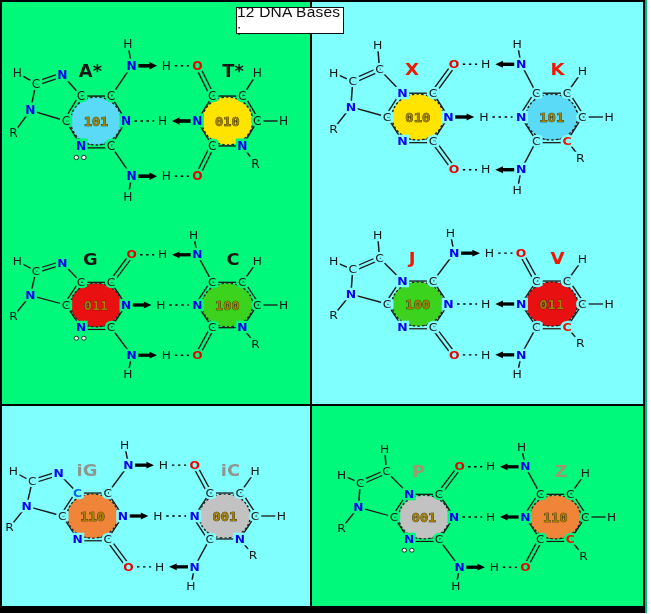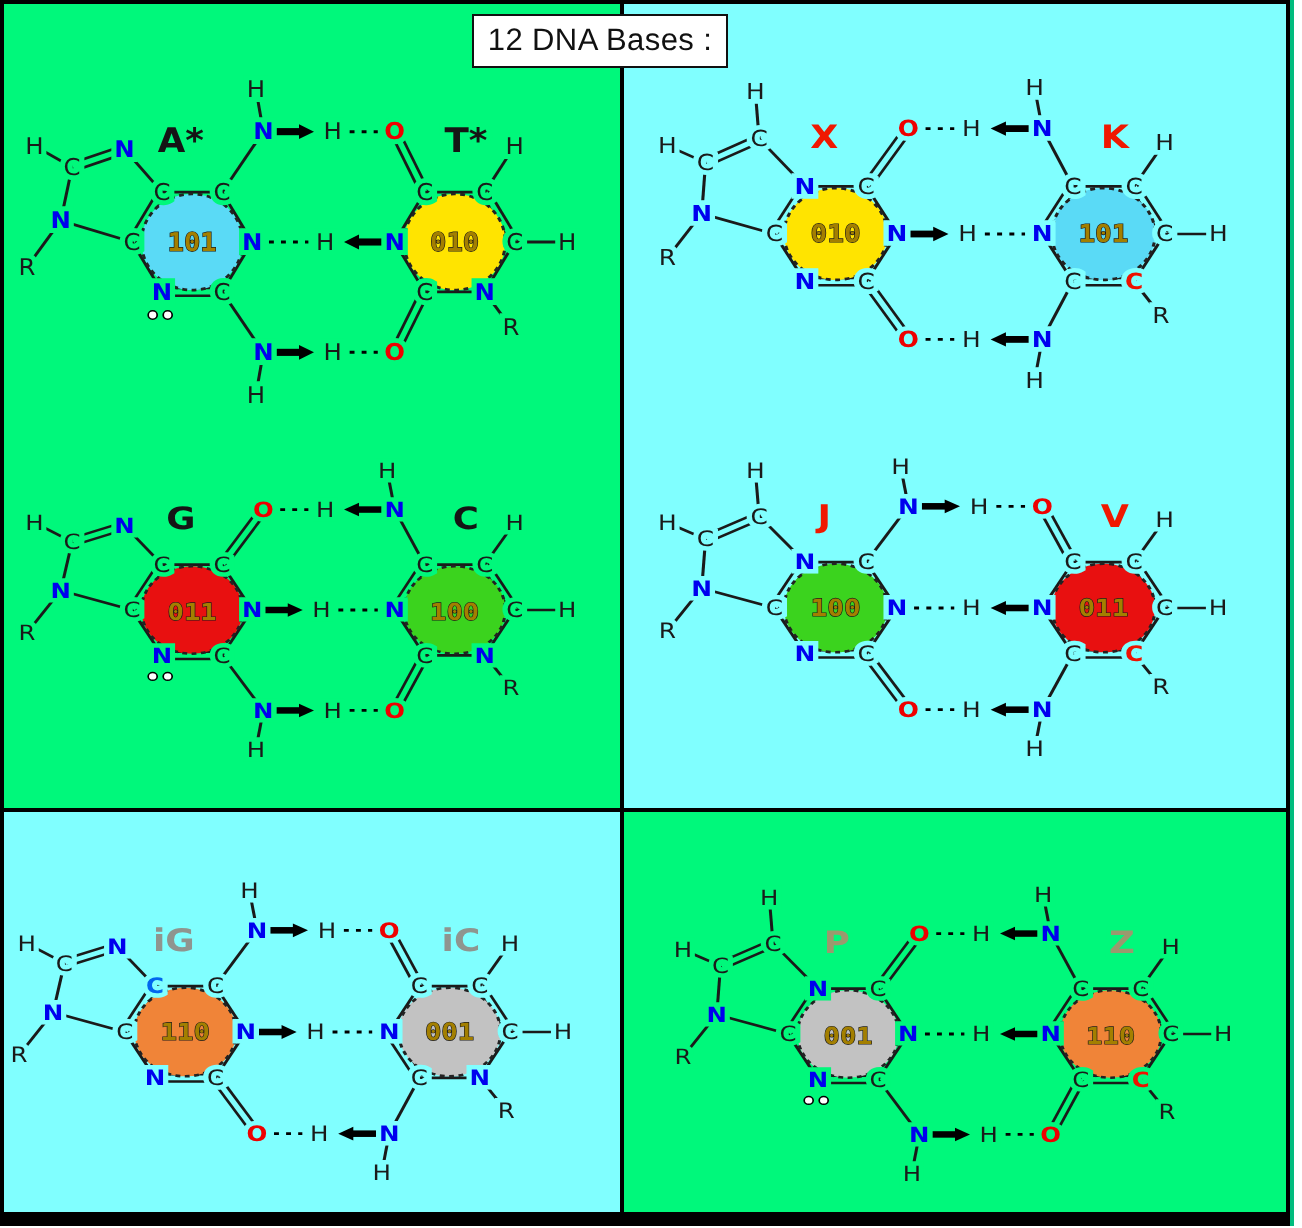--- a/index.html
+++ b/index.html
@@ -1,21 +1,21 @@
 <!DOCTYPE html>
 <html><head>
 <meta charset="utf-8">
 <style>
   html,body{margin:0;padding:0;background:#e8e8e8;}
   #stage{position:relative;width:651px;height:614px;background:#ffffff;overflow:hidden;
          font-family:"DejaVu Sans",sans-serif;}
   #main{position:absolute;left:0;top:0;width:645px;height:613px;background:#000;}
   .quad{position:absolute;}
   .pair-svg{position:absolute;}
-  #title-box{position:absolute;left:236px;top:7px;width:128px;height:27px;background:#ffffff;
+  #title-box{position:absolute;left:236px;top:7px;width:108px;height:27px;background:#ffffff;
              border:1.6px solid #111;box-sizing:border-box;display:flex;align-items:center;justify-content:center;}
   #title-box span{font-family:"Liberation Sans","DejaVu Sans",sans-serif;font-size:15.5px;color:#111;
                   letter-spacing:.2px;}
   #right-sliver{position:absolute;left:645px;top:0;width:2px;height:613px;}
 </style>
 </head>
 <body>
 
 <div id="stage">
   <div id="main">

